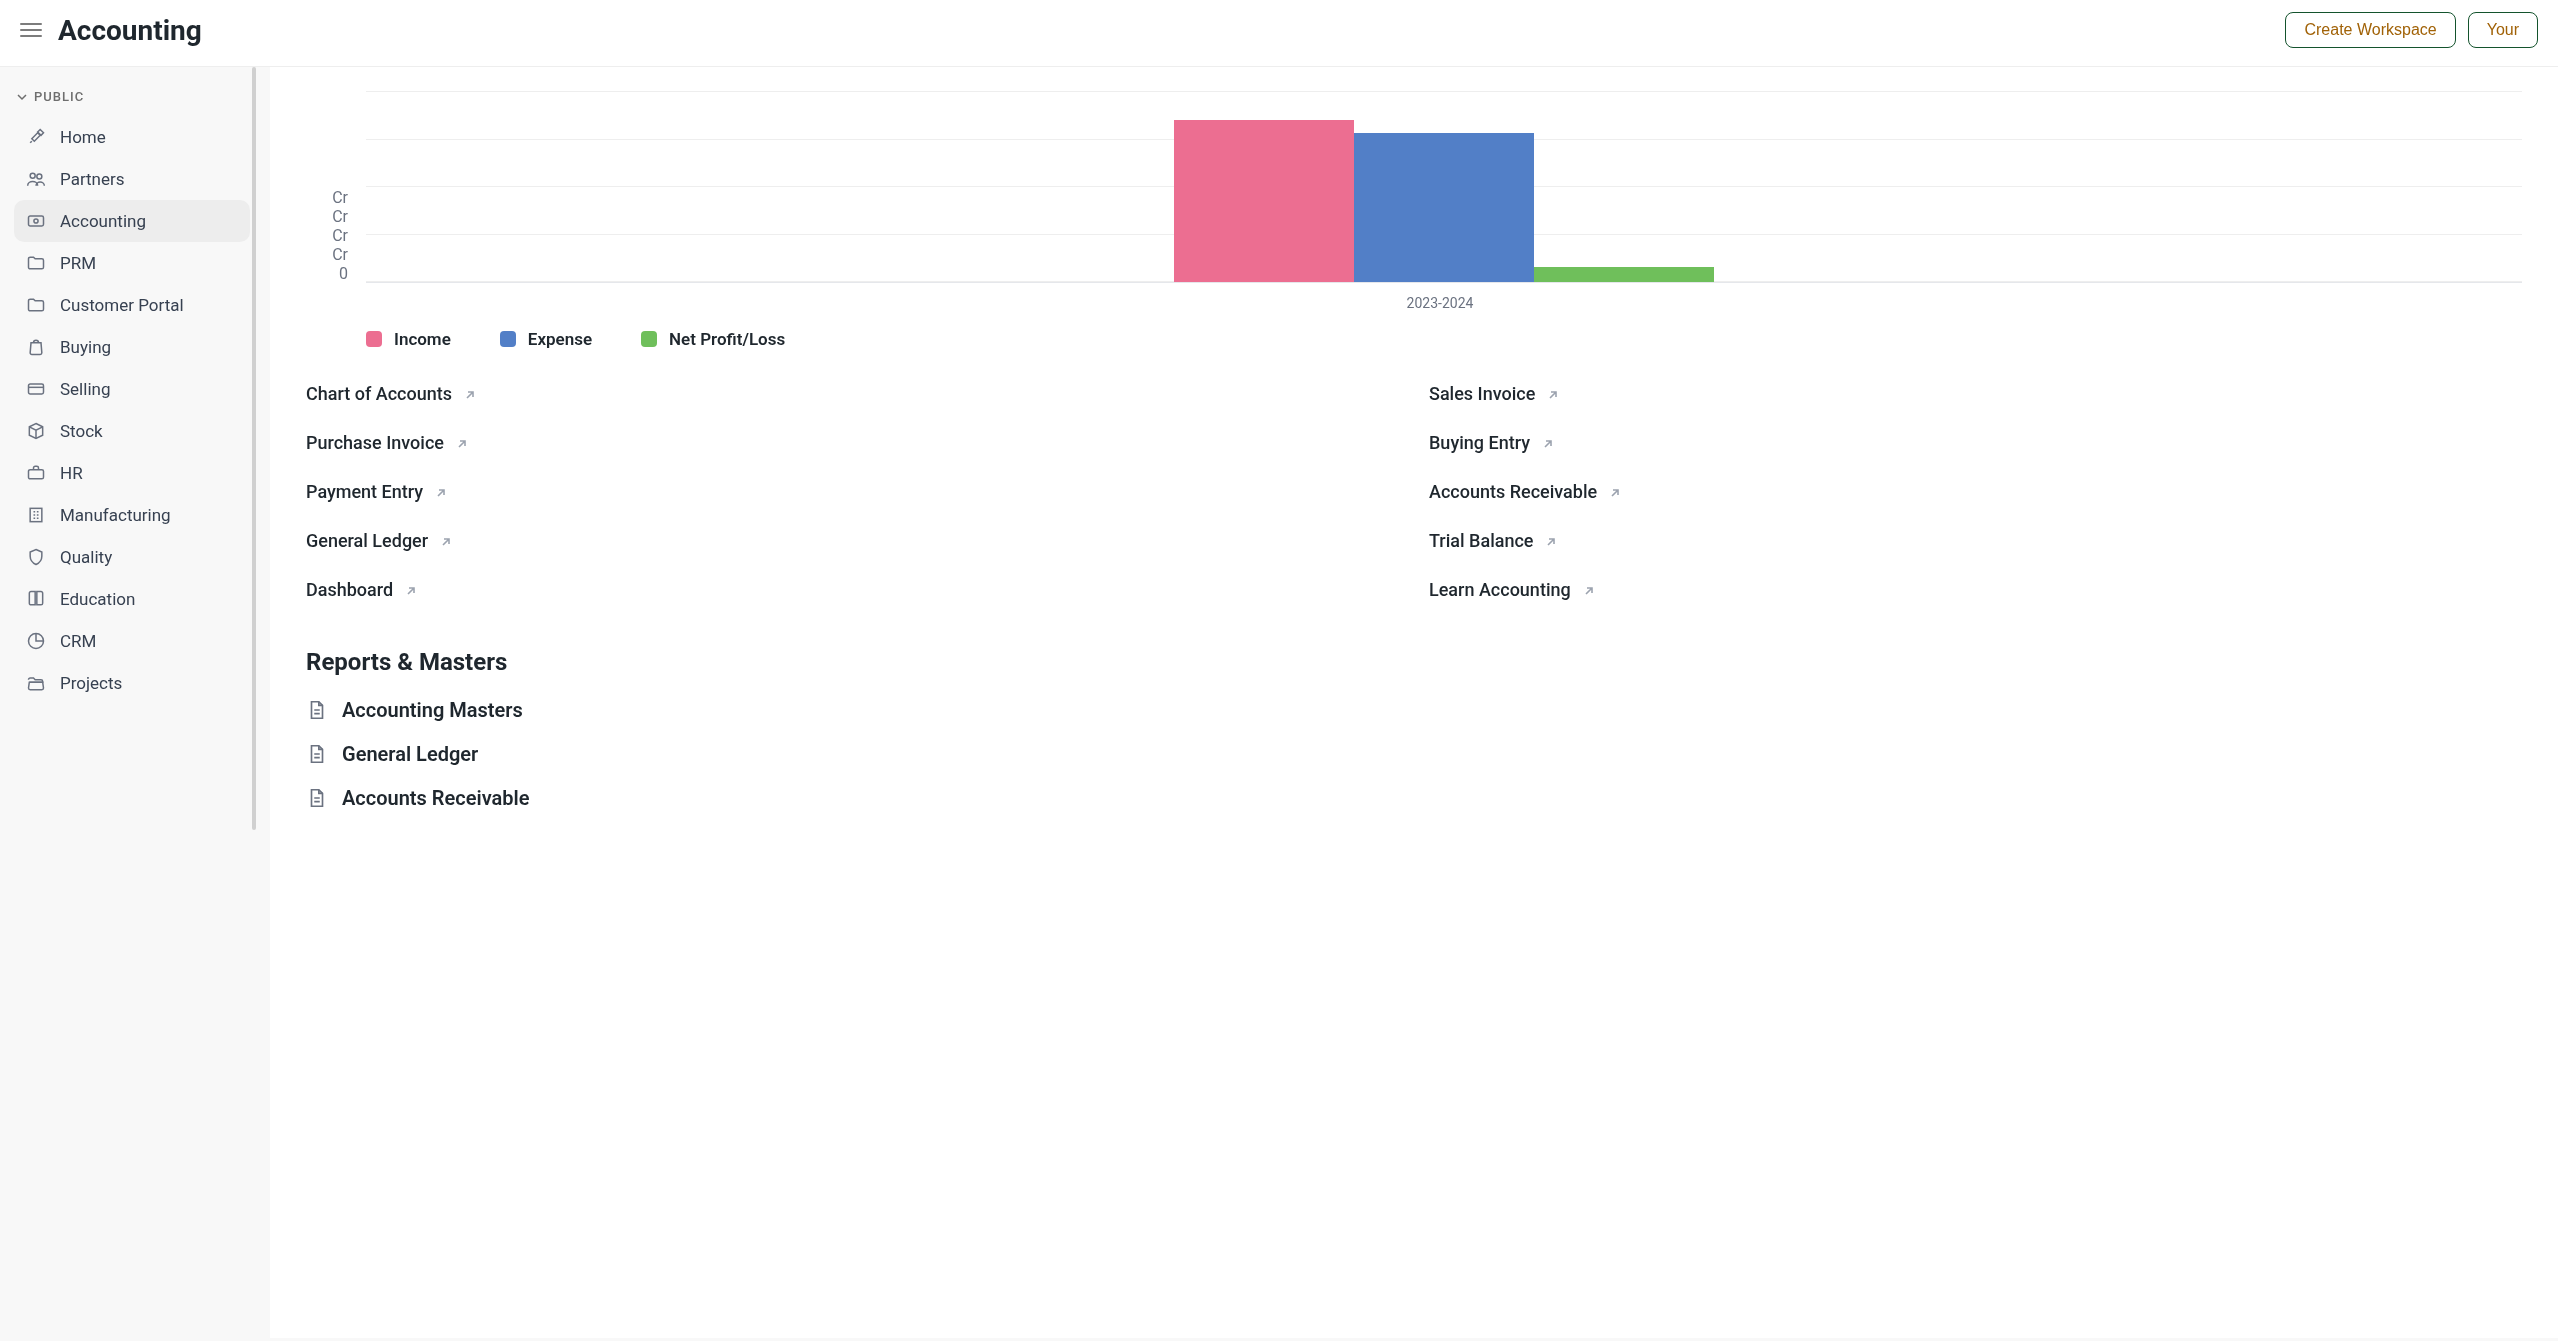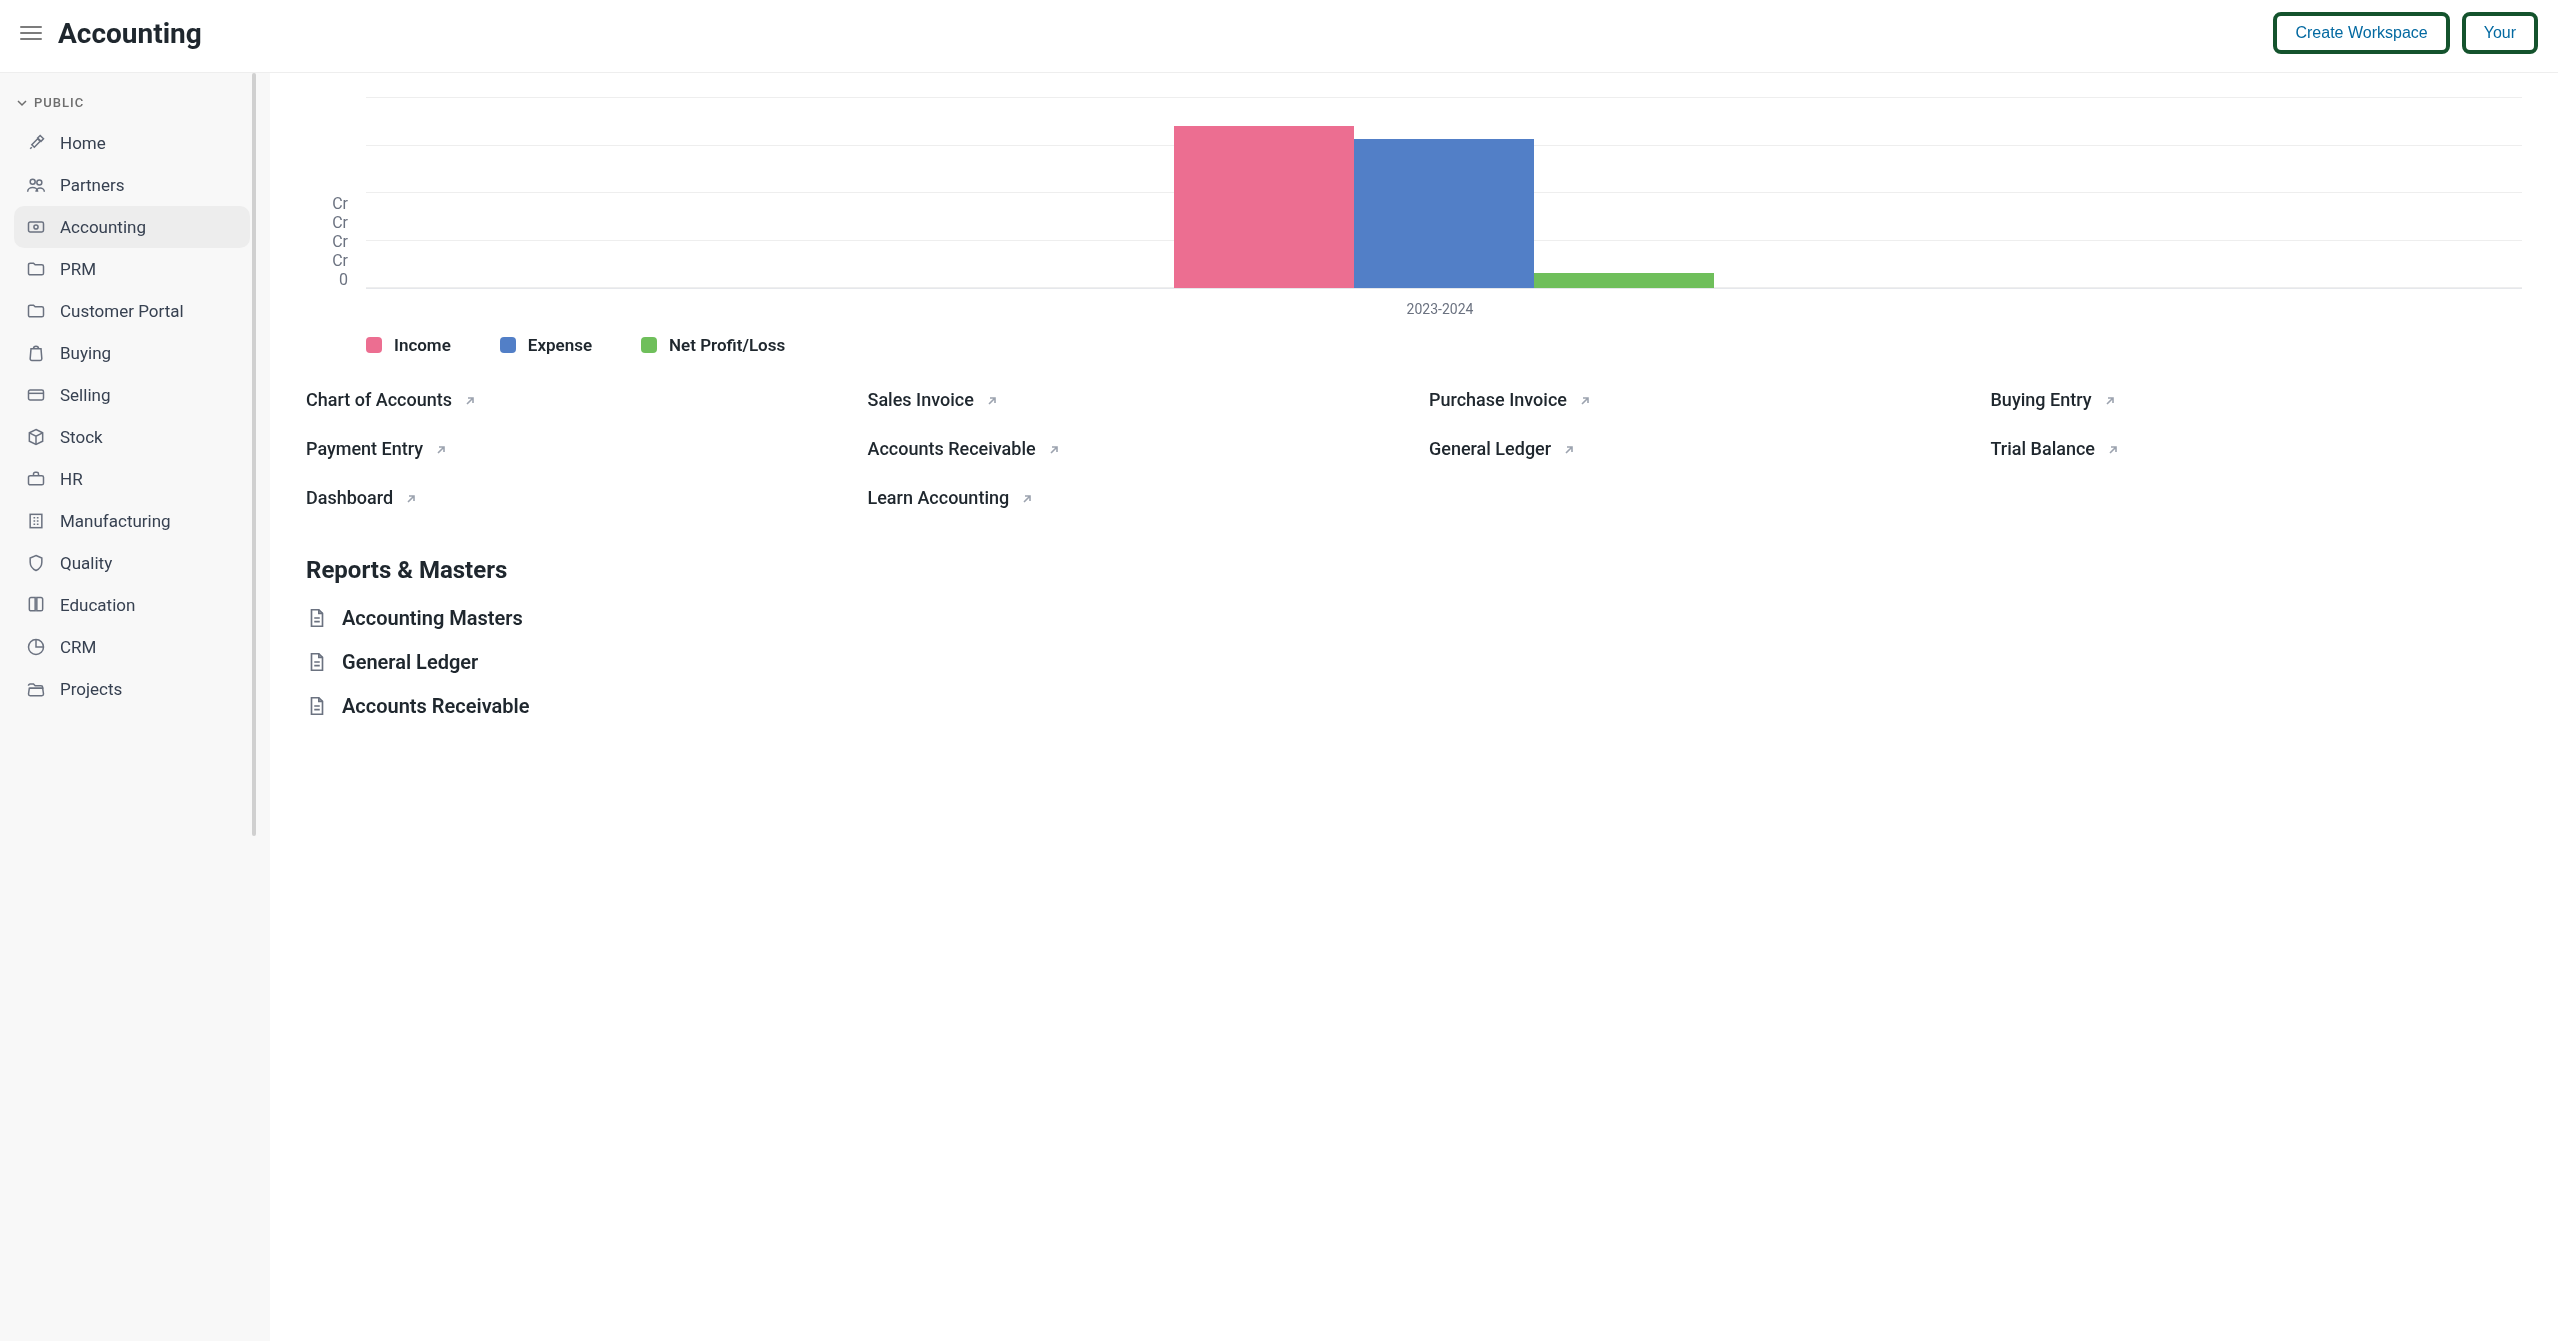--- a/index.html
+++ b/index.html
@@ -30,25 +30,25 @@
   }
   .hamburger span { display:block; height:2px; background:#7c7c7c; border-radius:1px; }
   .page-title {
     font-size: 28px;
     font-weight: 700;
     color: #1f272e;
   }
   .topbar-right { display:flex; gap:12px; }
   .btn {
     padding: 8px 18px;
-    border: 4px solid #14532d;
+    border: 1px solid #14532d;
     background:#fff;
     border-radius:8px;
     font-size:16px;
-    color:#0369a1;
+    color:#a16207;
     cursor:pointer;
   }
   .layout { display:flex; }
   .sidebar {
     width: 260px;
     padding: 16px 10px 16px 14px;
     background:#f8f8f8;
     height: calc(100vh - 70px);
     overflow:auto;
     position:relative;
@@ -124,21 +124,21 @@
   .swatch.income { background:#ec6e91; }
   .swatch.expense { background:#527fc7; }
   .swatch.netprofit { background:#6fbf5b; }
 
   .section-title {
     font-size:24px; font-weight:700; color:#1f272e;
     margin: 48px 0 22px 0;
   }
   .shortcuts {
     display:grid;
-    grid-template-columns: repeat(4, 1fr);
+    grid-template-columns: repeat(2, 1fr);
     gap: 28px 30px;
   }
   .shortcut {
     display:flex; align-items:center; gap:10px;
     font-size:18px; color:#1f272e;
     cursor:pointer;
     font-weight:500;
   }
   .shortcut .arrow { color:#9ca3af; width:16px; height:16px; }
   .reports {

